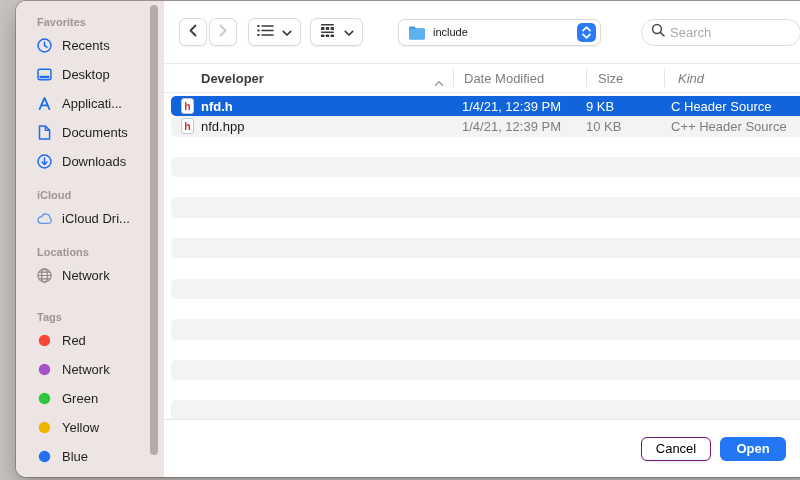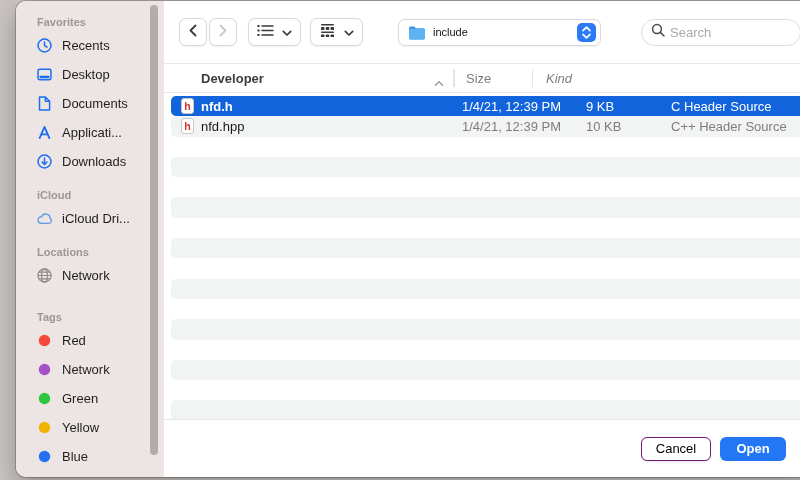--- a/index.html
+++ b/index.html
@@ -114,35 +114,35 @@
             <span class="icn">
               <svg viewBox="0 0 16 16" fill="none" stroke="#1A6DF2">
                 <rect x="1.9" y="3" width="12.2" height="10" rx="1.6" stroke-width="1.4"></rect>
                 <path d="M3.4 10.4h9.2" stroke-width="2.3"></path>
               </svg>
             </span>
             <span>Desktop</span>
           </div>
           <div class="side-item">
             <span class="icn">
+              <svg viewBox="0 0 16 16" fill="none" stroke="#1A6DF2" stroke-width="1.7" stroke-linecap="round" stroke-linejoin="round">
+                <path d="M3.4 13.2 8 2.8l4.6 10.4"></path>
+                <path d="M5.3 9.7h5.4"></path>
+              </svg>
+            </span>
+            <span>Applicati...</span>
+          </div>
+          <div class="side-item">
+            <span class="icn">
               <svg viewBox="0 0 16 16" fill="none" stroke="#1A6DF2" stroke-width="1.4" stroke-linejoin="round">
                 <path d="M3.3 1.8h5.5l4 4v8.4H3.3z"></path>
                 <path d="M8.8 1.8v4h4"></path>
               </svg>
             </span>
             <span>Documents</span>
-          </div>
-          <div class="side-item">
-            <span class="icn">
-              <svg viewBox="0 0 16 16" fill="none" stroke="#1A6DF2" stroke-width="1.7" stroke-linecap="round" stroke-linejoin="round">
-                <path d="M3.4 13.2 8 2.8l4.6 10.4"></path>
-                <path d="M5.3 9.7h5.4"></path>
-              </svg>
-            </span>
-            <span>Applicati...</span>
           </div>
           <div class="side-item">
             <span class="icn">
               <svg viewBox="0 0 16 16" fill="none" stroke="#1A6DF2" stroke-width="1.4" stroke-linecap="round" stroke-linejoin="round">
                 <circle cx="8" cy="8" r="6.1"></circle>
                 <path d="M8 4.7v5.8"></path>
                 <path d="M5.7 8.4 8 10.8l2.3-2.4"></path>
               </svg>
             </span>
             <span>Downloads</span>
@@ -302,20 +302,23 @@
     <div class="lheader">
       <div class="hcol name">
         <span class="htext">Developer</span>
         <span class="sortic">
           <svg width="10" height="7" viewBox="0 0 10 7" fill="none" stroke="#9B9B9B" stroke-width="1.5" stroke-linecap="round" stroke-linejoin="round">
               <path d="M1.5 5.2 5 1.7l3.5 3.5"></path>
             </svg>
         </span>
       </div>
       <div class="hdiv"></div>
+      <div class="hcol date">
+        <span>Date Modified</span>
+      </div>
       <div class="hdiv"></div>
       <div class="hcol size">
         <span>Size</span>
       </div>
       <div class="hdiv"></div>
       <div class="hcol kind">
         <span>Kind</span>
       </div>
     </div>
 

